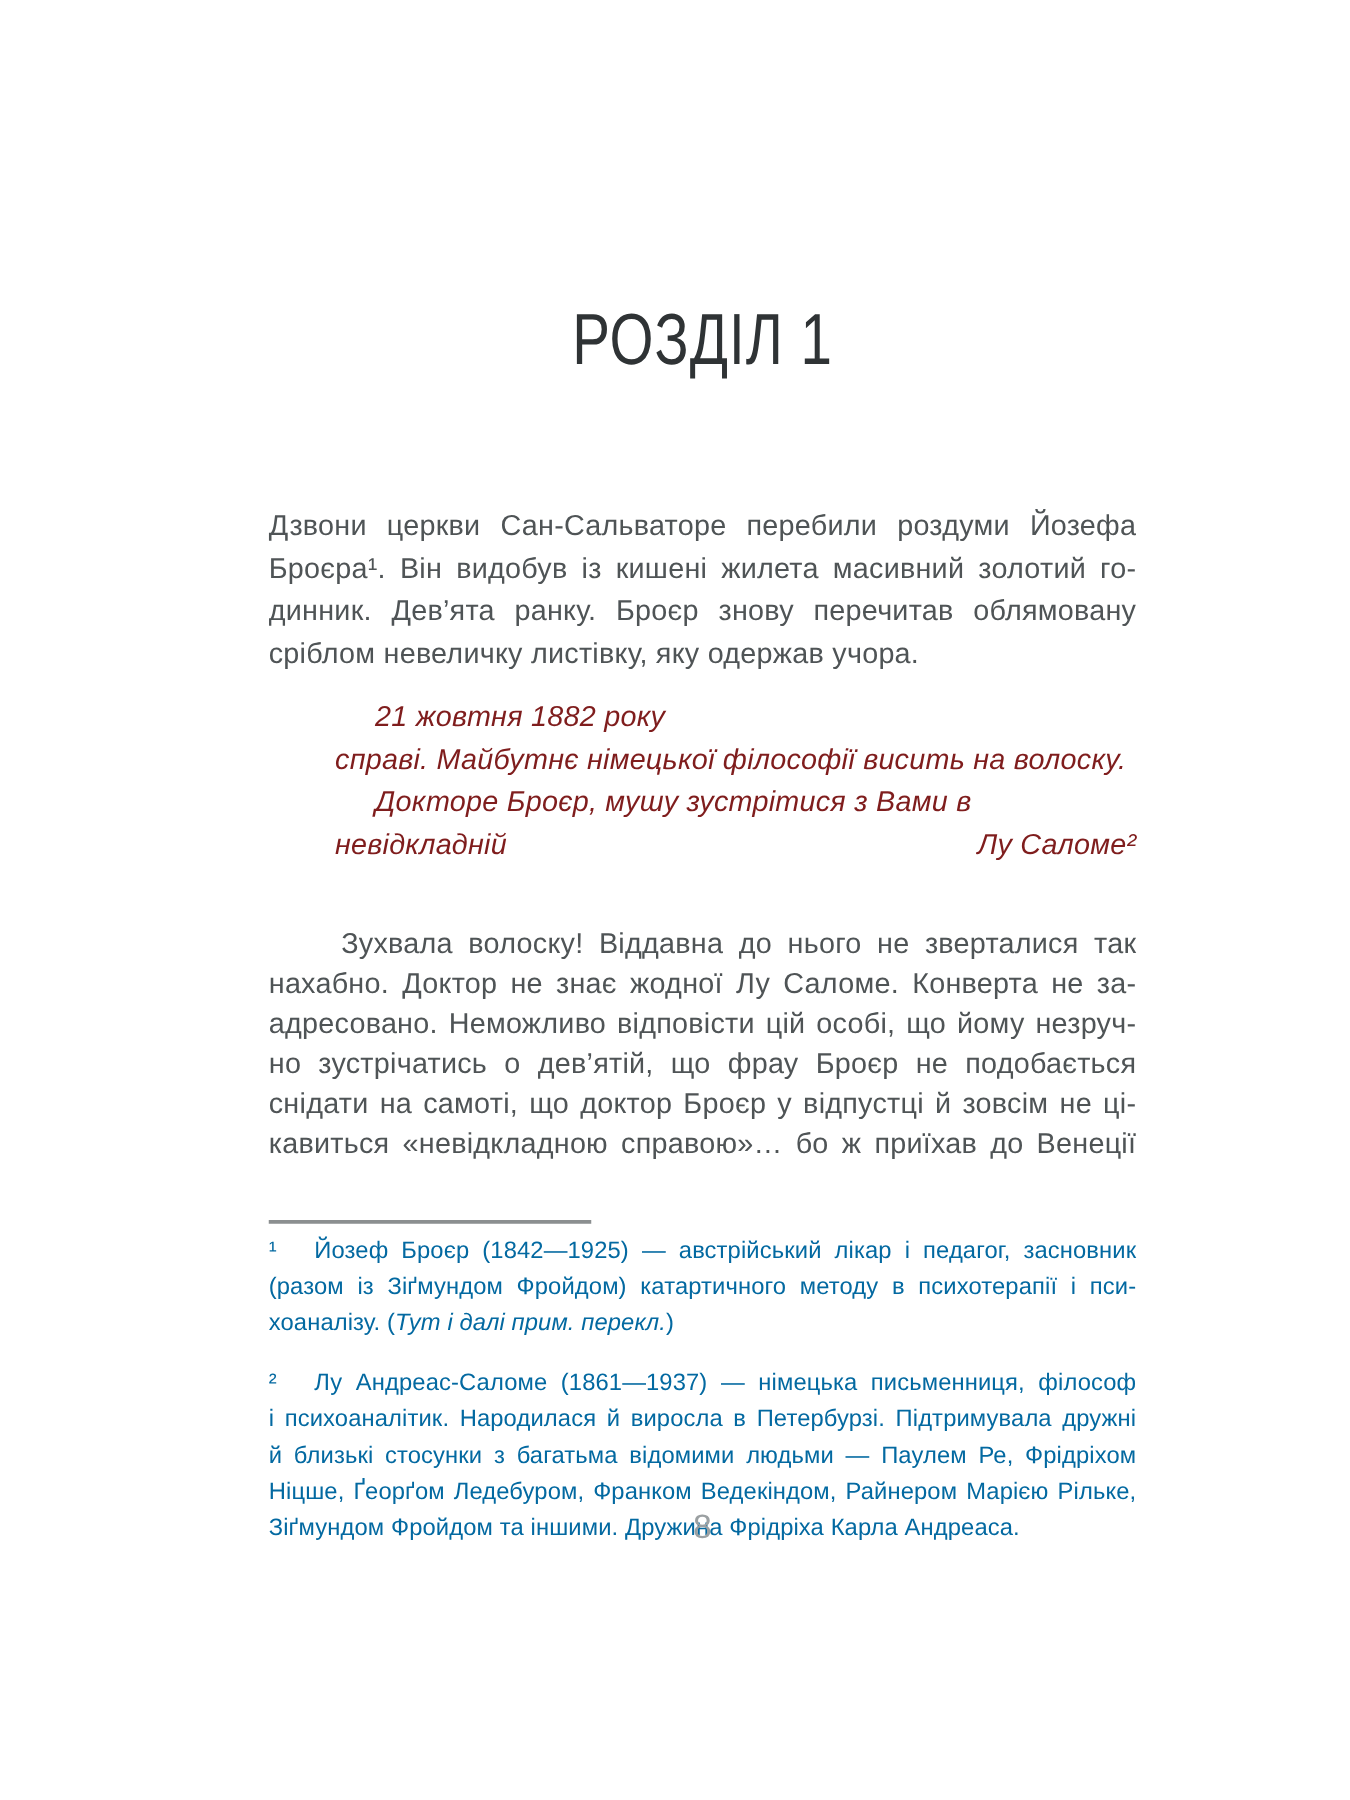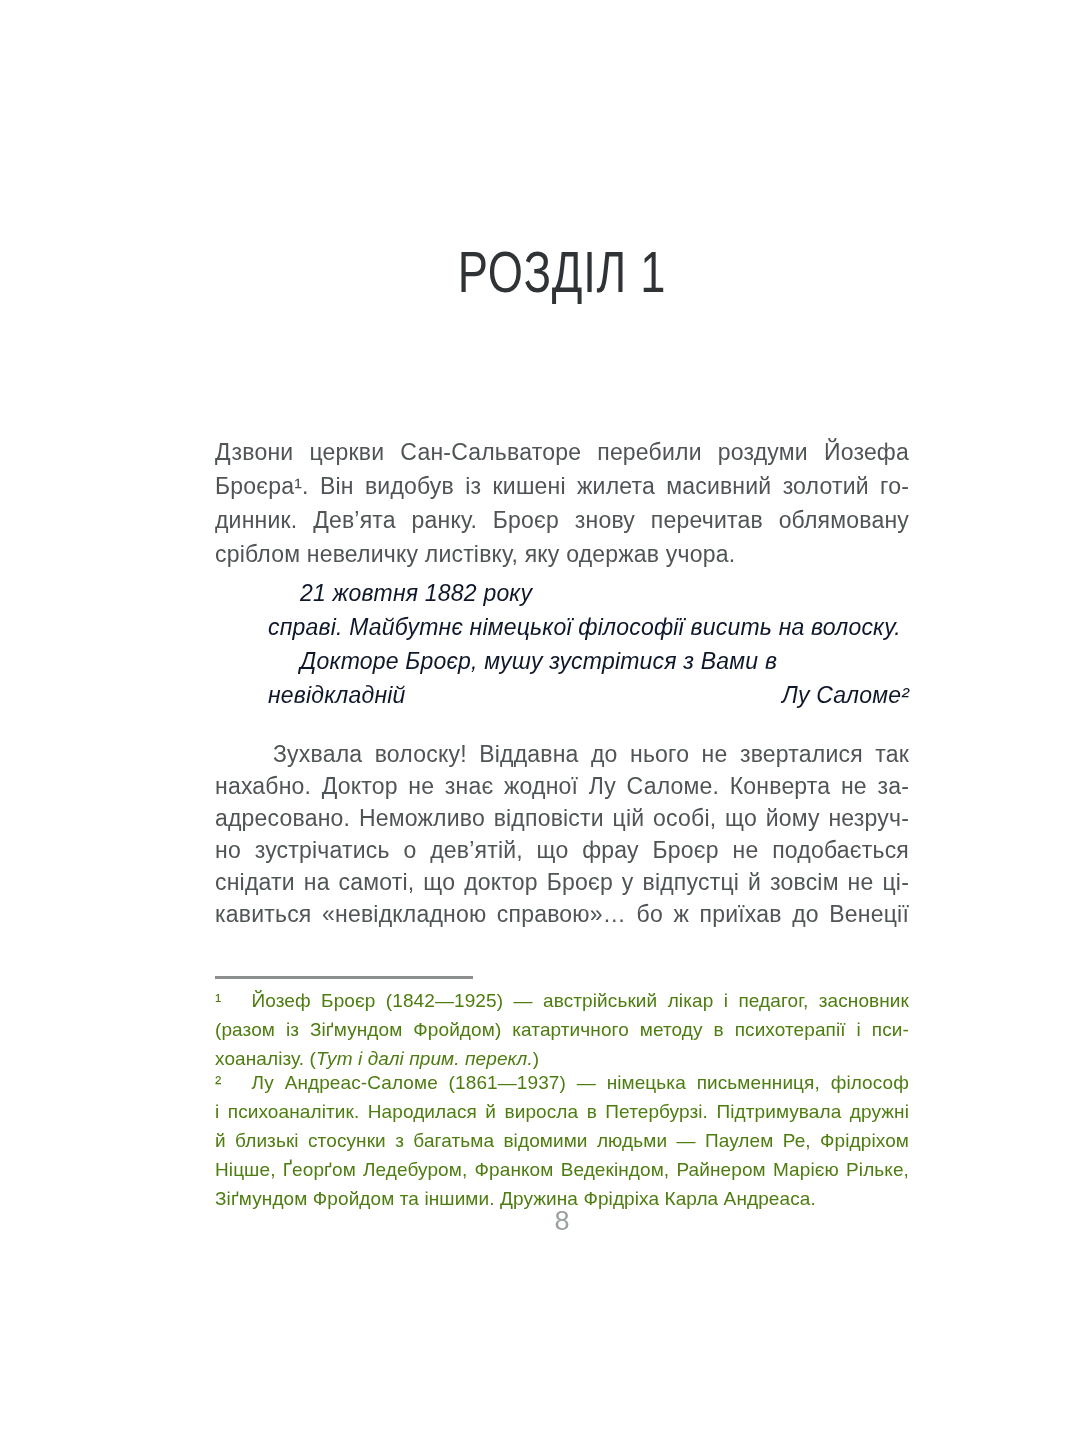--- a/index.html
+++ b/index.html
@@ -42,57 +42,57 @@
   }
   .para .ln {
     line-height: 34px;
     height: 34px;
     text-align: justify;
     text-align-last: justify;
     white-space: normal;
     overflow: visible;
   }
   .para .ln.lastline { text-align-last: left; }
-  .p1 { top: 403px; margin-top: 32px; }
+  .p1 { top: 403px; }
   .p2 { top: 738px; }
   .p2 .ln { line-height: 32px; height: 32px; }
   .p2 .ln.first { text-indent: 58px; }
 
   .letter {
     position: absolute;
     left: 53px;
-    top: 576px;
+    top: 556px;
     width: 641px;
     font-size: 23px;
     font-style: italic;
-    color: #0f172a;
+    color: #7f1d1d;
     letter-spacing: 0.2px;
   }
   .letter .ln { line-height: 34px; height: 34px; text-align: left; }
   .letter .ln.indent { text-indent: 32px; }
   .letter .sig { text-align: right; }
 
   .fnrule {
     position: absolute;
     left: 0;
     top: 976px;
     width: 258px;
     height: 3px;
     background: #8b8f90;
   }
   .footnote {
     position: absolute;
     left: 0;
     width: 694px;
     font-size: 19px;
-    color: #4d7c0f;
+    color: #0369a1;
     letter-spacing: 0.1px;
   }
   .fn1 { top: 986px; }
-  .fn2 { top: 1068px; }
+  .fn2 { top: 1092px; }
   .footnote .ln {
     line-height: 29px;
     height: 29px;
     text-align: justify;
     text-align-last: justify;
   }
   .footnote .ln.lastline { text-align-last: left; }
   .fnmark { margin-right: 30px; }
   .it { font-style: italic; }
 

